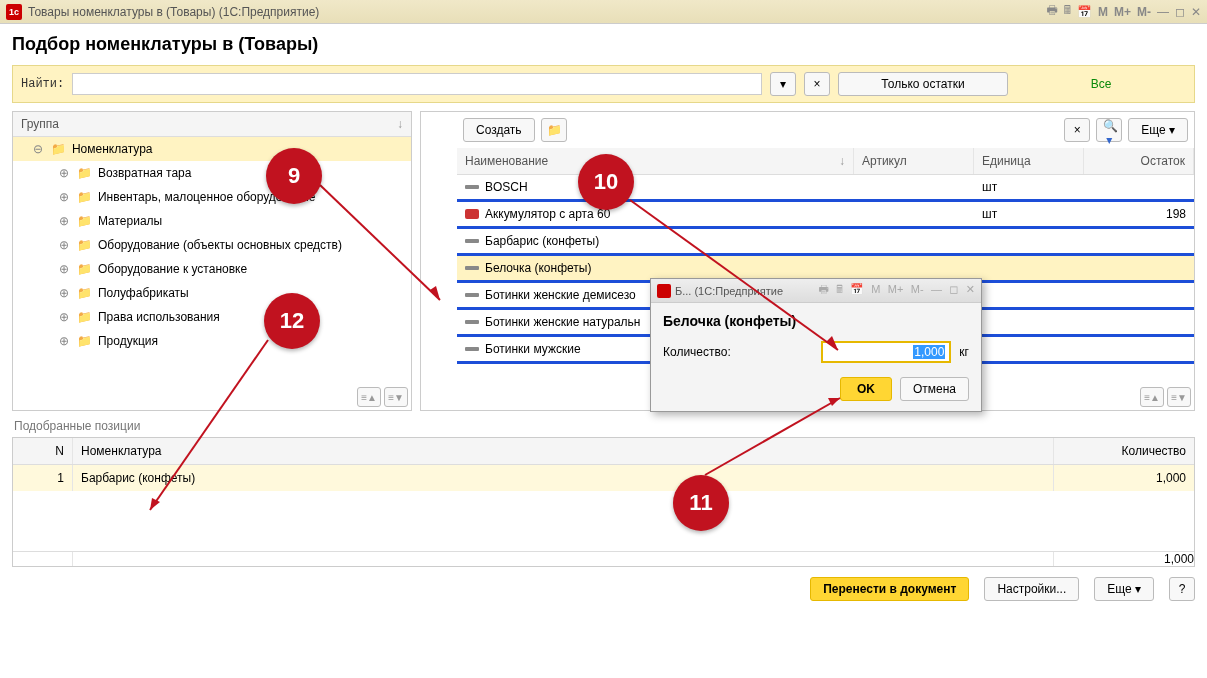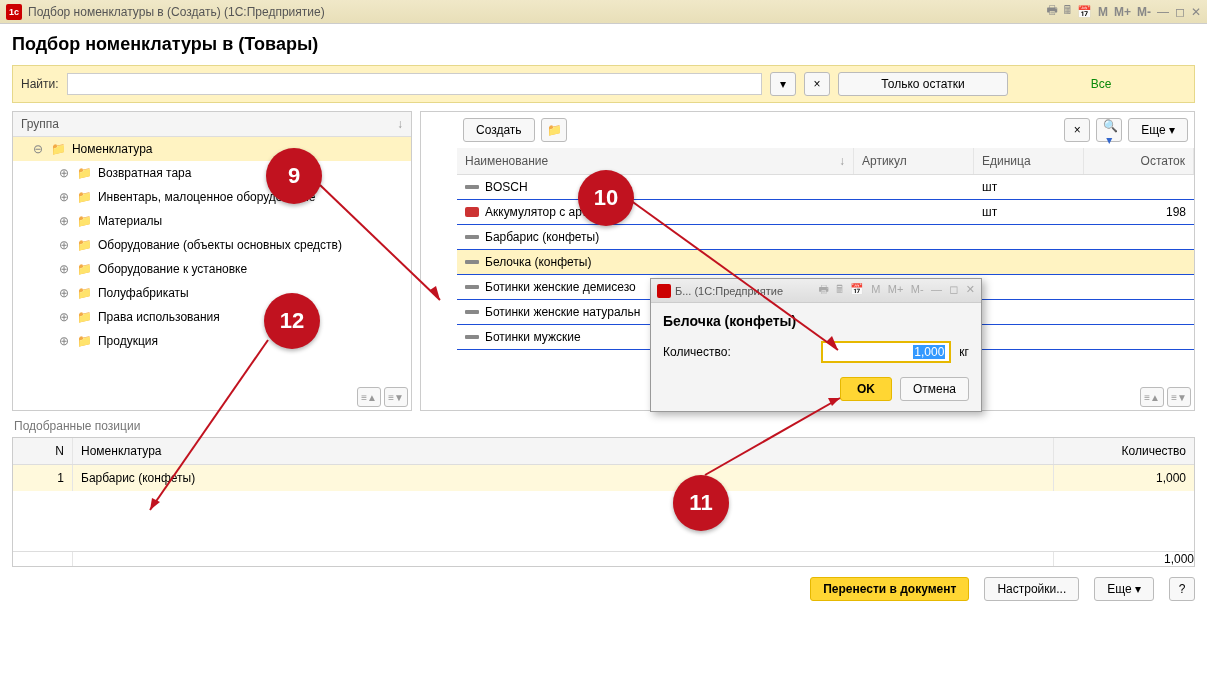--- a/index.html
+++ b/index.html
@@ -10,21 +10,21 @@
 .title-bar .title { color: #555; flex: 1; }
 .title-bar .tb-icons { display: flex; gap: 6px; align-items: center; }
 .title-bar .tb-icons span { color: #888; cursor: pointer; }
 .title-bar .m-btn { font-weight: bold; color: #999; }
 
 .main-container { padding: 10px 12px; }
 
 .page-title { font-size: 18px; font-weight: bold; margin-bottom: 10px; }
 
 .search-bar { background: #fff3c2; border: 1px solid #e6d88a; padding: 6px 8px; display: flex; align-items: center; gap: 8px; margin-bottom: 8px; }
-.search-bar label { color: #333; }
+.search-bar label { color: #333; font-family: Liberation Mono, monospace; }
 .search-bar input { flex: 1; height: 22px; border: 1px solid #ccc; padding: 0 6px; }
 .btn { height: 24px; border: 1px solid #bbb; background: #f8f8f8; padding: 0 12px; cursor: pointer; border-radius: 3px; }
 .btn-sm { padding: 0 6px; width: 26px; }
 .btn-link-green { color: #0a8a0a; border: none; background: none; }
 
 .content-row { display: flex; gap: 8px; margin-top: 6px; }
 
 .panel { border: 1px solid #ccc; background: #fff; }
 .panel-left { width: 400px; height: 300px; display:flex; flex-direction:column;}
 .panel-right { flex: 1; height: 300px; display:flex; flex-direction:column;padding-left:36px;}
@@ -39,21 +39,21 @@
 .tree-item { display: flex; align-items: center; padding: 5px 6px; gap: 6px; cursor: pointer; }
 .tree-item .expand { width: 14px; color: #888; text-align:center;}
 .tree-item .folder { color: #e8b84a; }
 .tree-item.selected { background: #fff3c2; }
 .tree-item.level1 { padding-left: 18px; }
 .tree-item.level2 { padding-left: 44px; }
 
 .list-header { display: flex; background: #f5f5f5; border-bottom: 1px solid #ddd; }
 .list-header .col { padding: 6px 8px; color: #555; border-right: 1px solid #e5e5e5;}
 .list-body { flex:1; overflow:auto;}
-.list-row { display: flex; border-bottom: 1px solid #1d4ed8; }
+.list-row { display: flex; border-bottom: 3px solid #1d4ed8; }
 .list-row .col { padding: 5px 8px; }
 .list-row.selected { background: #fff3c2; }
 .col-name { flex: 1; display:flex; align-items:center; gap:6px;}
 .col-art { width: 120px; }
 .col-unit { width: 110px; }
 .col-qty { width: 110px; text-align: right; }
 .item-icon { width: 14px; height: 4px; background:#888; border-radius:1px; display:inline-block;}
 .item-icon.red { background:#c33; height:10px; border-radius:2px;}
 
 .scroll-ctrls { display:flex; justify-content:flex-end; gap:3px; padding:3px;}
@@ -93,21 +93,21 @@
 .arrow line { stroke:#c1121f; stroke-width:2;}
 .arrow polygon { fill:#c1121f;}
 
 .sel-text { background:#3399ff; color:#fff; padding:0 1px;}
 </style>
 </head>
 <body>
 
 <div class="title-bar">
   <div class="app-icon">1c</div>
-  <div class="title">Подбор номенклатуры в  (Создать)  (1С:Предприятие)</div>
+  <div class="title">Товары номенклатуры в  (Товары)  (1С:Предприятие)</div>
   <div class="tb-icons">
     <span>🖶</span>
     <span>🖩</span>
     <span>📅</span>
     <span class="m-btn">M</span>
     <span class="m-btn">M+</span>
     <span class="m-btn">M-</span>
     <span>—</span>
     <span>◻</span>
     <span>✕</span>
@@ -335,21 +335,21 @@
       <span>кг</span>
     </div>
     <div class="dlg-btns">
       <button class="btn btn-ok">OK</button>
       <button class="btn">Отмена</button>
     </div>
   </div>
 </div>
 
 <div class="anno" style="left:266px; top:148px">9</div>
-<div class="anno" style="left:578px; top:170px">10</div>
+<div class="anno" style="left:578px; top:154px">10</div>
 <div class="anno" style="left:673px; top:475px">11</div>
 <div class="anno" style="left:264px; top:293px">12</div>
 
 <svg class="arrow" style="left:0;top:0;width:1207px;height:678px">
   <line x1="320" y1="185" x2="440" y2="300"></line>
     <polygon points="440,300 430,290 436,286"></polygon>
   <line x1="630" y1="200" x2="838" y2="350"></line>
     <polygon points="838,350 826,342 832,336"></polygon>
   <line x1="705" y1="475" x2="840" y2="398"></line>
     <polygon points="840,398 828,398 832,406"></polygon>

